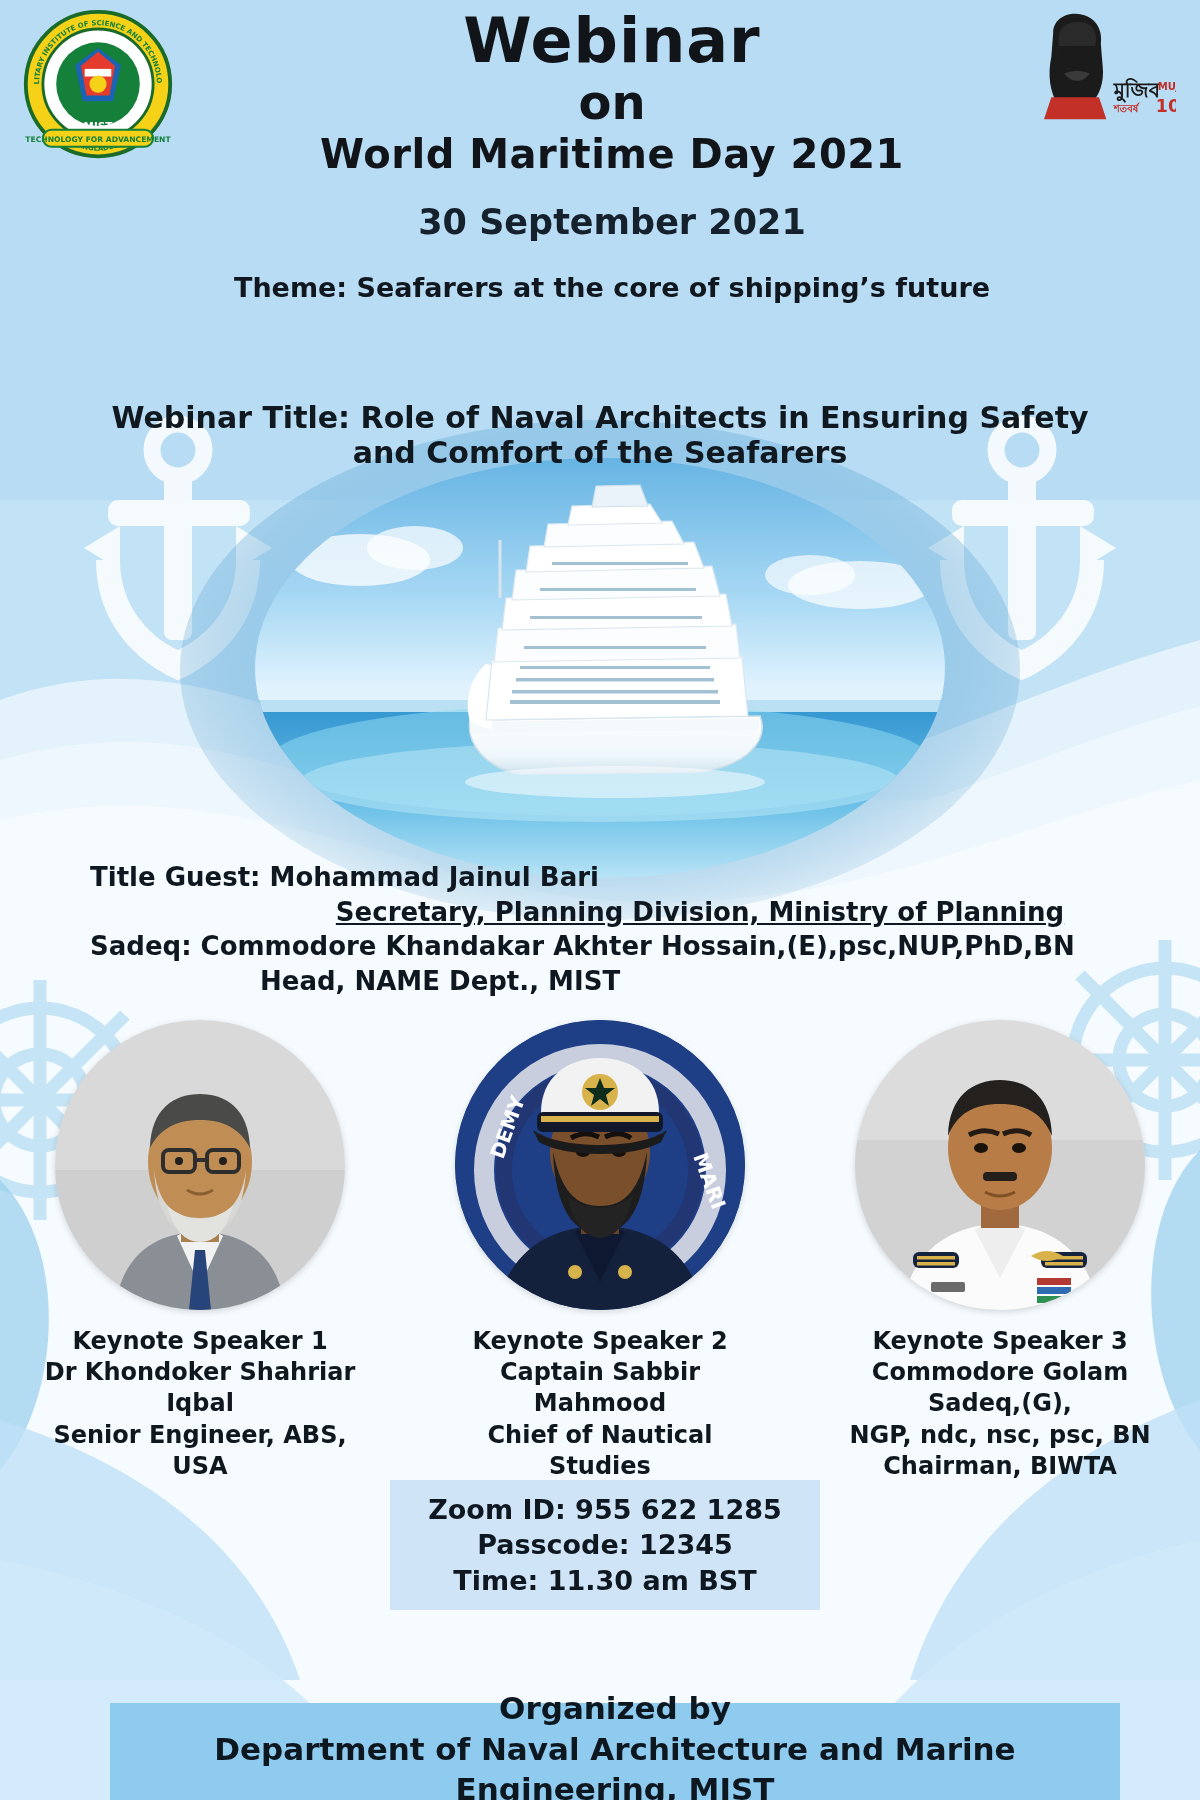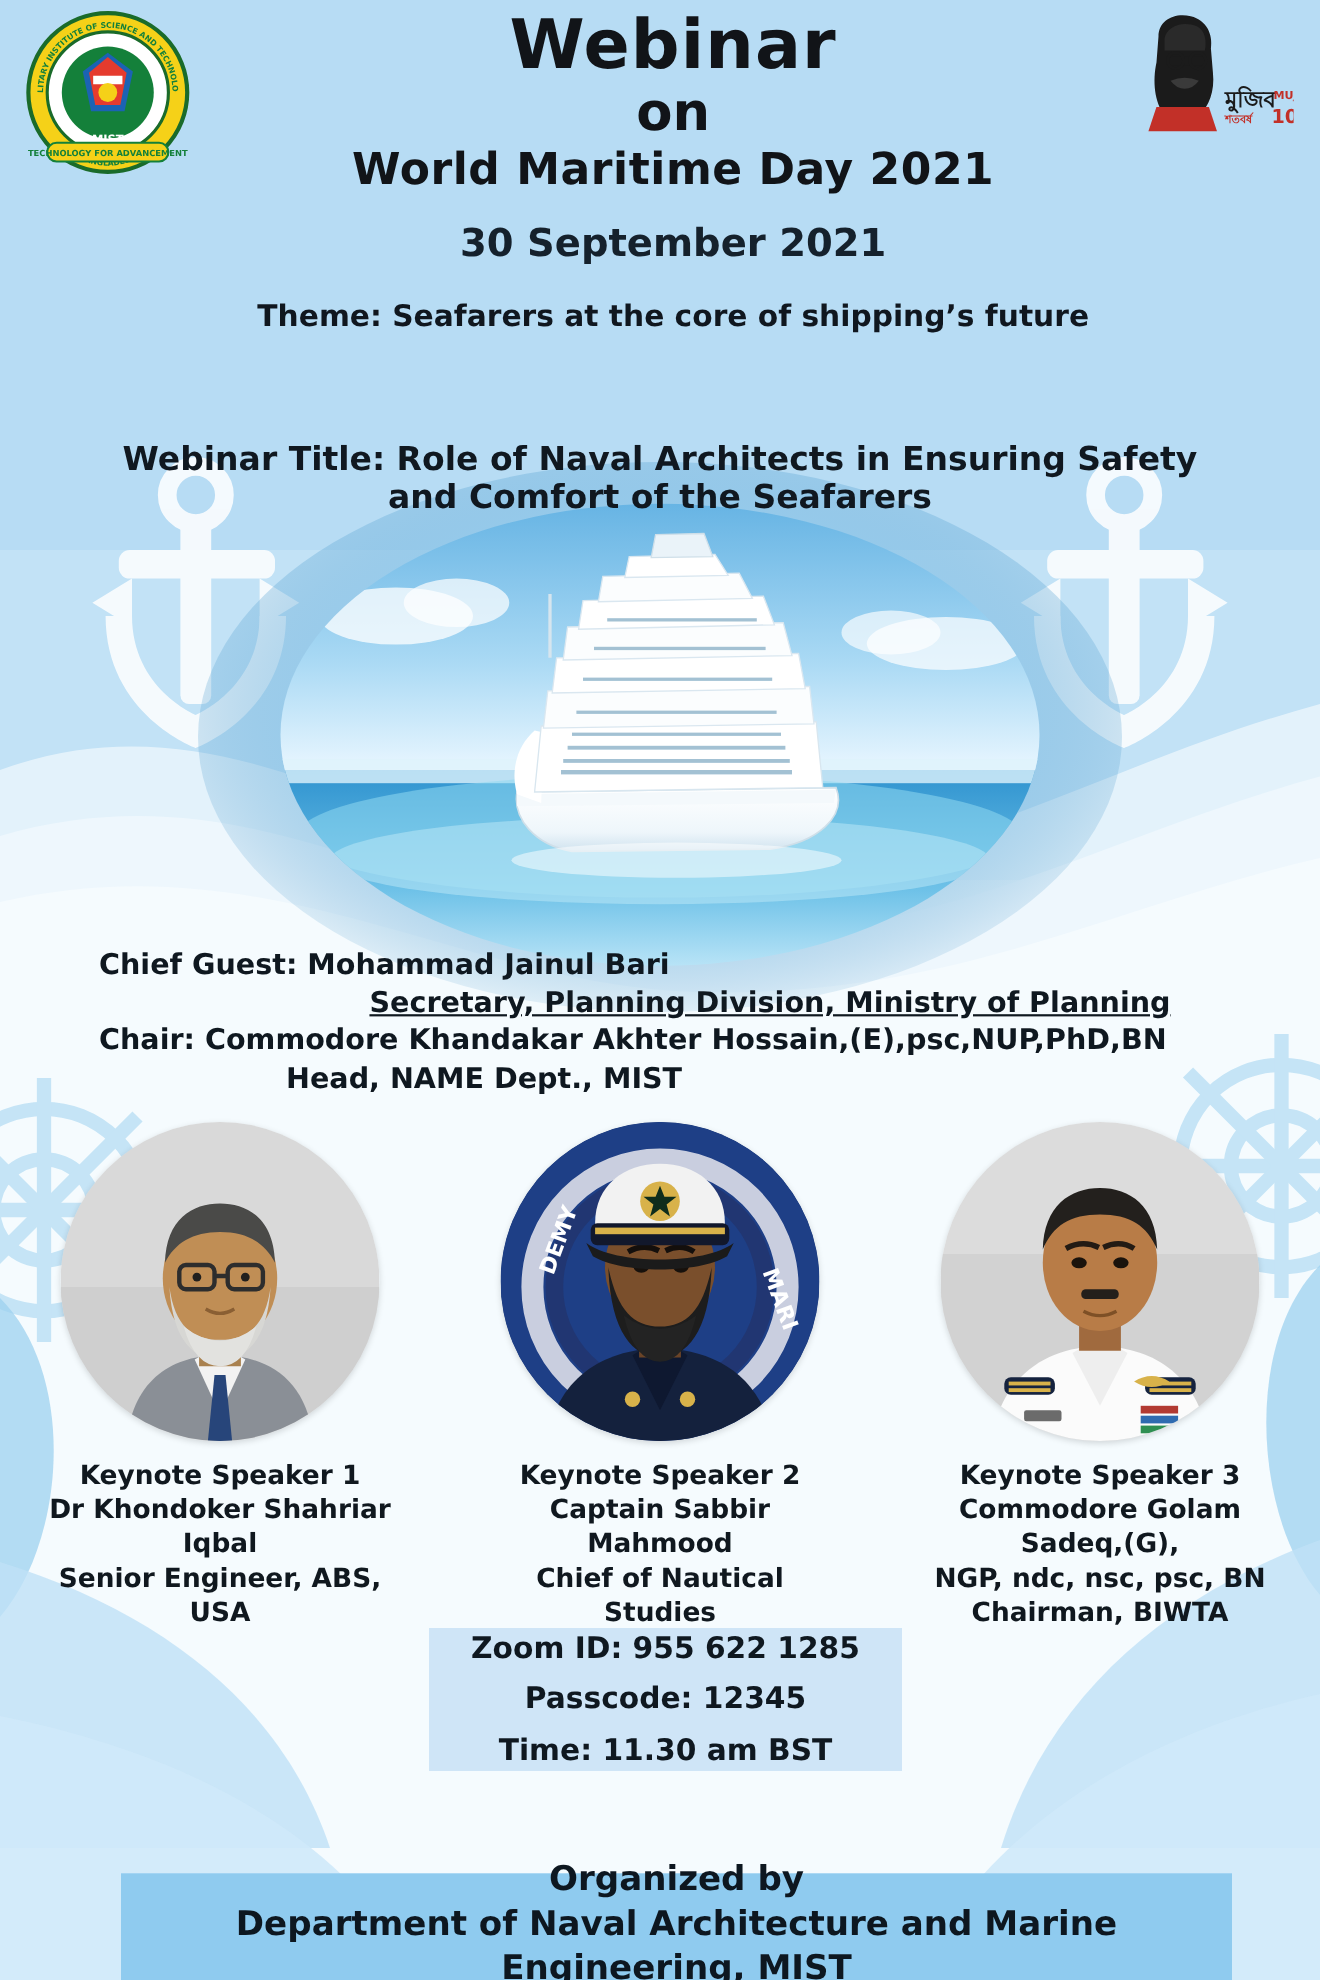--- a/index.html
+++ b/index.html
@@ -143,21 +143,20 @@
     background: #cfe5f7;
     display: flex;
     flex-direction: column;
     justify-content: center;
     align-items: center;
     text-align: center;
     font-size: 27px;
     font-weight: 700;
     color: #0f1820;
     line-height: 1.32;
-    gap: 11px;
   }
 
   
   .org-bar {
     position: absolute;
     left: 110px; top: 1703px;
     width: 1010px; height: 124px;
     background: #8fcbef;
     display: flex;
     flex-direction: column;
@@ -349,23 +348,23 @@
     <div class="t-date">30 September 2021</div>
     <div class="t-theme">Theme: Seafarers at the core of shipping’s future</div>
   </div>
 
   <div class="t-webtitle">
     <div>Webinar Title: Role of Naval Architects in Ensuring Safety</div>
     <div>and Comfort of the Seafarers</div>
   </div>
 
   <div class="guests">
-    <div class="line l1">Chief Guest: Mohammad Jainul Bari</div>
+    <div class="line l1">Title Guest: Mohammad Jainul Bari</div>
     <div class="line l2">Secretary, Planning Division, Ministry of Planning</div>
-    <div class="line l3">Chair: Commodore Khandakar Akhter Hossain,(E),psc,NUP,PhD,BN</div>
+    <div class="line l3">Sadeq: Commodore Khandakar Akhter Hossain,(E),psc,NUP,PhD,BN</div>
     <div class="line l4">Head, NAME Dept., MIST</div>
   </div>
 
   <div class="speakers">
 
     <div class="speaker">
       <div class="photo">
         <svg viewBox="0 0 290 290">
           <rect width="290" height="290" fill="#d9d9d9"></rect>
           <rect y="150" width="290" height="140" fill="#cfcfcf"></rect>

